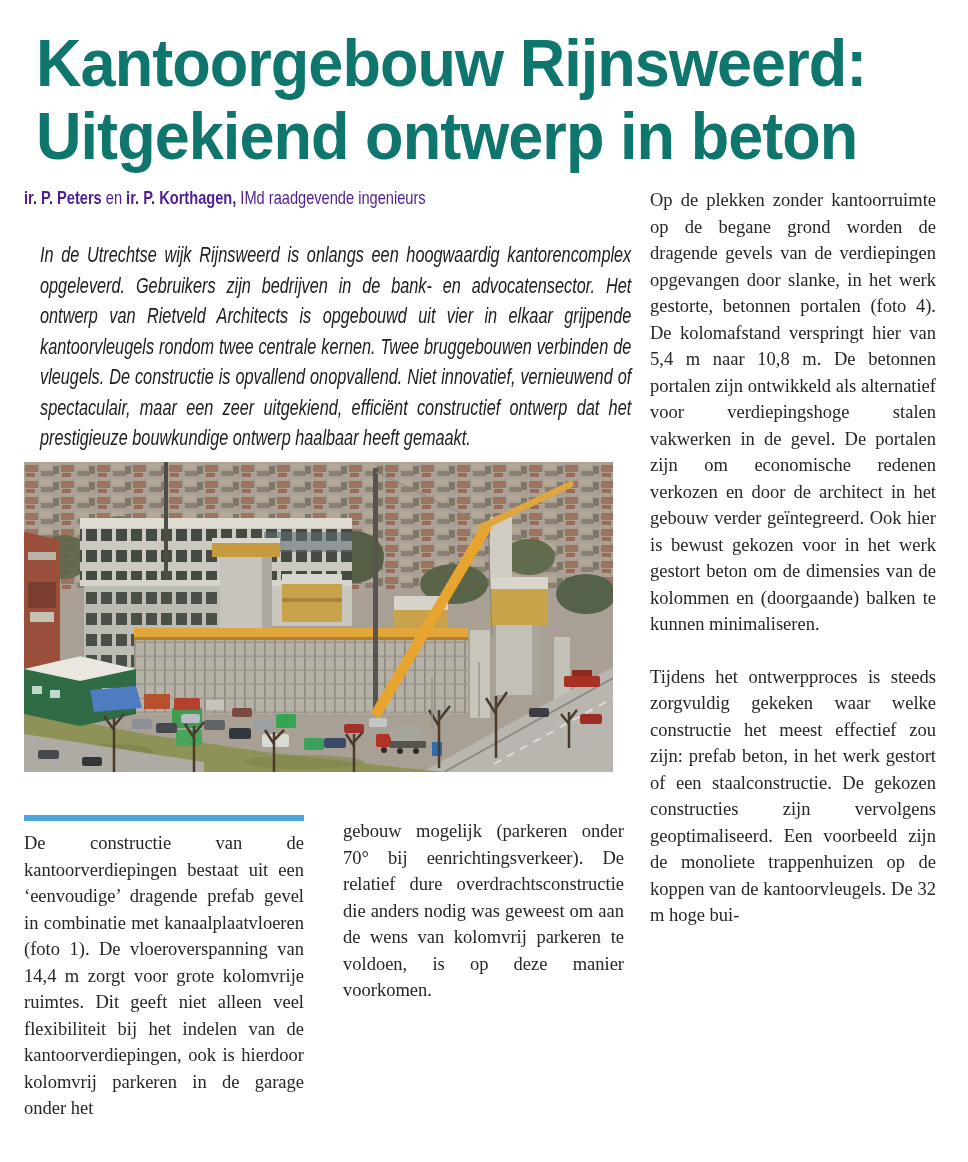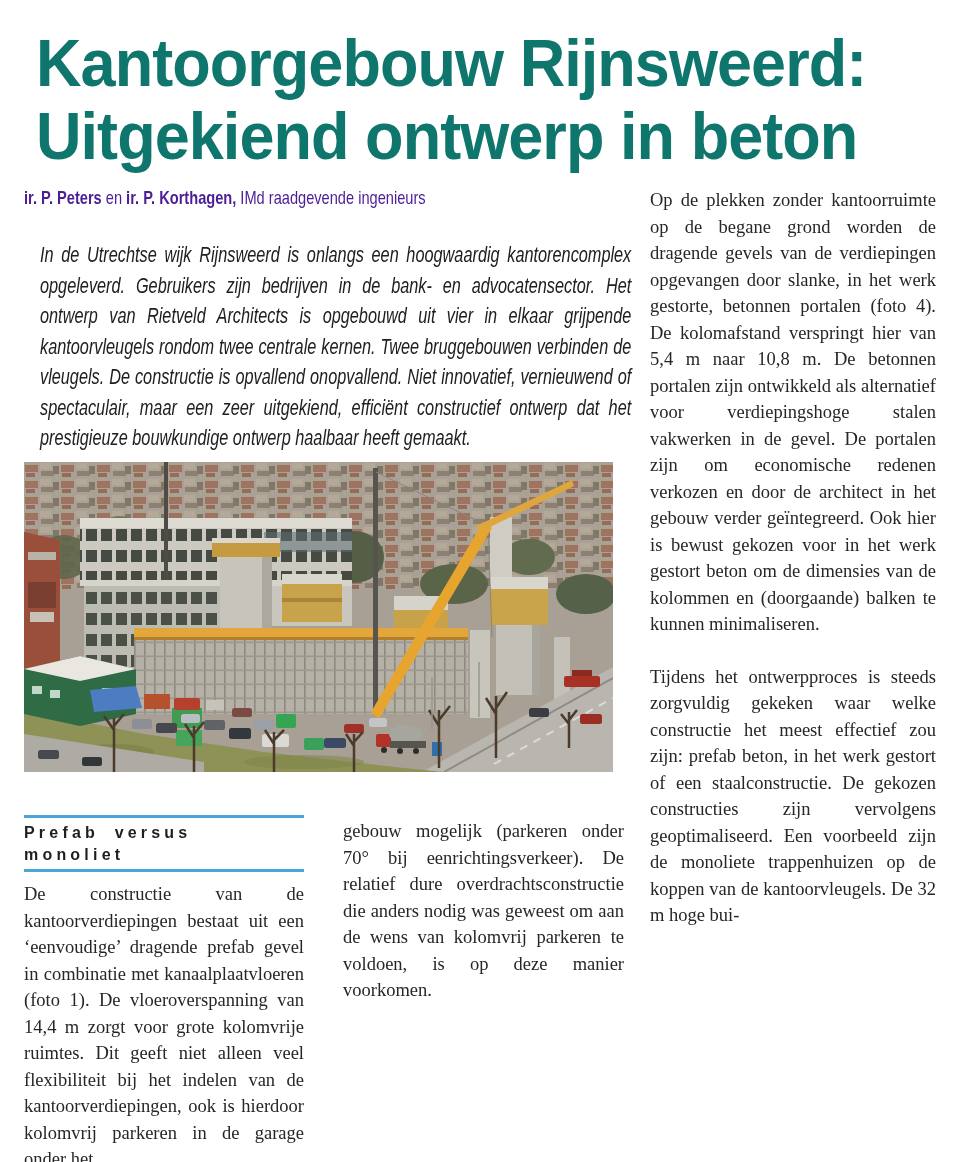--- a/index.html
+++ b/index.html
@@ -221,21 +221,20 @@
     </g>
     <g stroke="#9a968e" stroke-width="1.5">
       <line x1="455" y1="255" x2="455" y2="200"></line>
       <line x1="408" y1="268" x2="408" y2="215"></line>
     </g>
   </svg>
 </figure>
 
 <section class="col col1">
   <div class="sec-rule"></div>
-  <h2 class="sec-title">Prefab versus monoliet</h2>
   <div class="sec-rule"></div>
   <p class="body-after-head">De constructie van de kantoorverdiepingen bestaat uit een ‘eenvoudige’ dragende prefab gevel in combinatie met kanaalplaatvloeren (foto 1). De vloeroverspanning van 14,4 m zorgt voor grote kolomvrije ruimtes. Dit geeft niet alleen veel flexibiliteit bij het indelen van de kantoorverdiepingen, ook is hierdoor kolomvrij parkeren in de garage onder het</p>
 </section>
 
 <section class="col col2">
   <p>gebouw mogelijk (parkeren onder 70° bij eenrichtingsverkeer). De relatief dure overdrachtsconstructie die anders nodig was geweest om aan de wens van kolomvrij parkeren te voldoen, is op deze manier voorkomen.</p>
 </section>
 
 <section class="col col3">
   <p class="gap">Op de plekken zonder kantoorruimte op de begane grond worden de dragende gevels van de verdiepingen opgevangen door slanke, in het werk gestorte, betonnen portalen (foto 4). De kolomafstand verspringt hier van 5,4 m naar 10,8 m. De betonnen portalen zijn ontwikkeld als alternatief voor verdiepingshoge stalen vakwerken in de gevel. De portalen zijn om economische redenen verkozen en door de architect in het gebouw verder geïntegreerd. Ook hier is bewust gekozen voor in het werk gestort beton om de dimensies van de kolommen en (doorgaande) balken te kunnen minimaliseren.</p>

